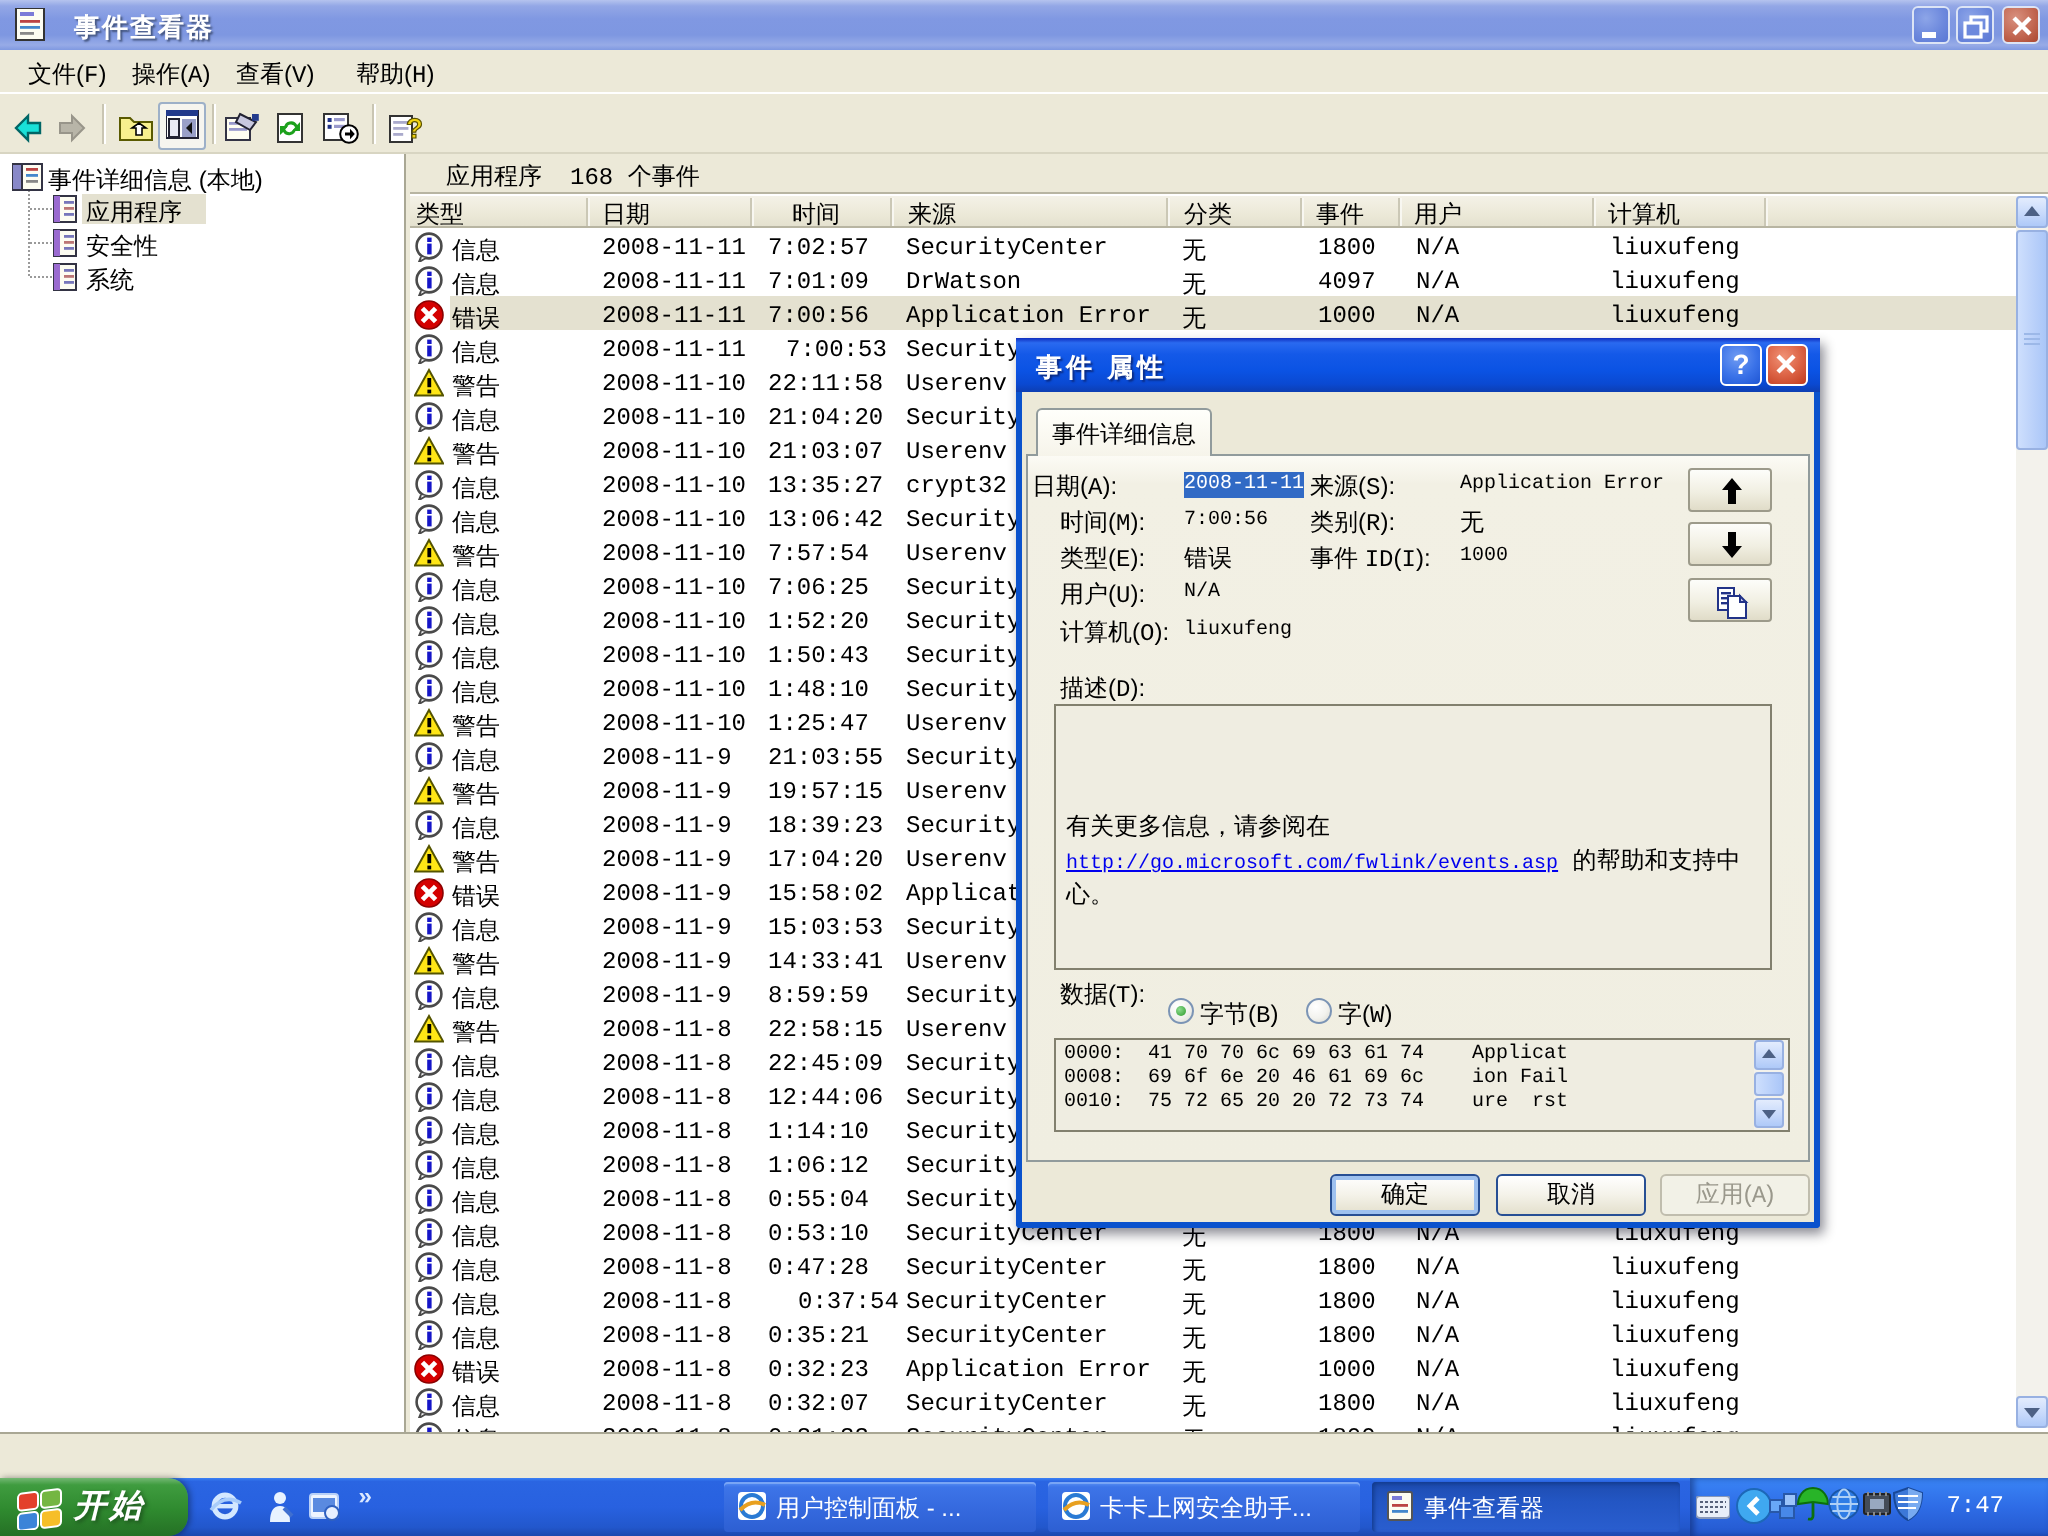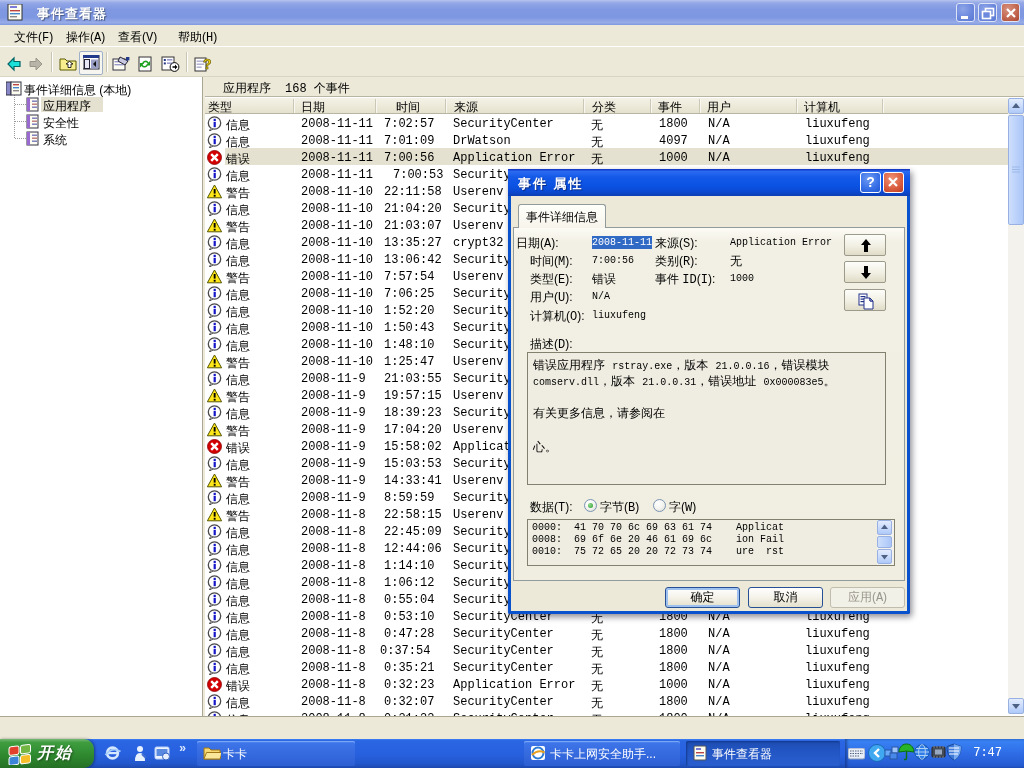--- a/index.html
+++ b/index.html
@@ -663,21 +663,21 @@
 <span class="c" style="left:503px">N/A</span>
 <span class="c" style="left:600px">liuxufeng</span>
 </div>
 <div class="lr" style="top:527px">
 <span class="sel"></span>
 <svg class="ric" style="left:2px" width="15" height="15">
         <use href="#ic-i"></use>
       </svg>
 <span class="c zh" style="left:21px">信息</span>
 <span class="c" style="left:96px">2008-11-8</span>
-<span class="c" style="left:175px">0:37:54</span>
+<span class="c" style="left:194px">0:37:54</span>
 <span class="c" style="left:248px">SecurityCenter</span>
 <span class="c zh" style="left:386px">无</span>
 <span class="c" style="left:454px">1800</span>
 <span class="c" style="left:503px">N/A</span>
 <span class="c" style="left:600px">liuxufeng</span>
 </div>
 <div class="lr" style="top:544px">
 <span class="sel"></span>
 <svg class="ric" style="left:2px" width="15" height="15">
         <use href="#ic-i"></use>
@@ -816,26 +816,25 @@
         <rect x="1" y="1" width="8" height="11" fill="#fff" stroke="#238"></rect>
         <rect x="2.5" y="3" width="5" height="1.2" fill="#238"></rect>
         <rect x="2.5" y="5.5" width="5" height="1.2" fill="#238"></rect>
         <rect x="2.5" y="8" width="5" height="1.2" fill="#238"></rect>
         <path d="M6 5 L12 5 L12 8 L15 8 L15 16 L6 16 Z" fill="#fff" stroke="#238"></path>
         <path d="M12 5 L15 8 L12 8 Z" fill="#cce" stroke="#238"></path>
       </svg>
     </div>
  <div class="fl zh" style="left:19px;top:167px">描述(<span class="lm">D</span>):</div>
  <div id="descbox">
-  <div style="top:4px">错误应用程序 <span class="lm">rstray.exe</span>，版本 <span class="lm">21.0.0.16</span>，错误模块</div>
-  <div style="top:20px"><span class="lm">comserv.dll</span>，版本 <span class="lm">21.0.0.31</span>，错误地址 <span class="lm">0x000083e5</span>。</div>
   <div style="top:52px">有关更多信息，请参阅在</div>
+  <div style="top:69px"><span class="lm" style="color:#0000ee;text-decoration:underline">http://go.microsoft.com/fwlink/events.asp</span> 的帮助和支持中</div>
   <div style="top:86px">心。</div>
  </div>
- <div class="fl zh" style="left:19px;top:330px">数据(<span class="lm">T</span>):</div>
+ <div class="fl zh" style="left:19px;top:320px">数据(<span class="lm">T</span>):</div>
  <div class="radio" style="left:73px;top:330px">
       <i></i>
     </div>
  <div class="fl zh" style="left:89px;top:330px">字节(<span class="lm">B</span>)</div>
  <div class="radio" style="left:142px;top:330px"></div>
  <div class="fl zh" style="left:158px;top:330px">字(<span class="lm">W</span>)</div>
  <div id="hexbox">
   <div class="hx" style="top:2px">0000:  41 70 70 6c 69 63 61 74    Applicat</div>
   <div class="hx" style="top:14px">0008:  69 6f 6e 20 46 61 69 6c    ion Fail</div>
   <div class="hx" style="top:26px">0010:  75 72 65 20 20 72 73 74    ure  rst</div>
@@ -875,26 +874,27 @@
       <circle cx="8" cy="4" r="3" fill="#e8f2ff"></circle>
       <path d="M3 16 Q3 8 8 8 Q13 8 13 16 Z" fill="#e8f2ff"></path>
       <path d="M10 9 L14 13" stroke="#3f6fd0" stroke-width="2"></path>
     </svg>
  <svg class="abs" style="left:154px;top:6px" width="17" height="17">
       <rect x="1" y="2" width="14" height="12" rx="1.5" fill="#eef4ff" stroke="#b8d0f8"></rect>
       <rect x="2.5" y="4" width="11" height="7" fill="#5a8ae0"></rect>
       <circle cx="12" cy="11.5" r="3.5" fill="#e8f0fe" stroke="#3061c0"></circle>
     </svg>
  <span class="abs" style="left:179px;top:3px;color:#dbe8ff;font-size:12px;font-weight:bold">»</span>
- <div class="tbtn" style="left:197px;width:158px">
-  <svg class="ti" width="18" height="15">
-        <path d="M1 3 L6 3 L8 5 L17 5 L17 14 L1 14 Z" fill="#f7d870" stroke="#a07818"></path>
-        <path d="M1 14 L3.5 7.5 L19 7.5 L17 14 Z" fill="#fbe79a" stroke="#a07818"></path>
-      </svg>
-  <span class="tx zh">卡卡</span>
+ <div class="tbtn" style="left:362px;width:156px">
+  <svg class="ti" width="16" height="16">
+        <rect x="1" y="1" width="14" height="14" rx="2" fill="#fff"></rect>
+        <circle cx="8" cy="8" r="5.5" fill="none" stroke="#2a7ad4" stroke-width="2"></circle>
+        <path d="M2 10 Q8 4 14.5 7.5" stroke="#e8a020" stroke-width="2" fill="none"></path>
+      </svg>
+  <span class="tx zh">用户控制面板 - ...</span>
  </div>
  <div class="tbtn" style="left:524px;width:156px">
   <svg class="ti" width="16" height="16">
         <rect x="1" y="1" width="14" height="14" rx="2" fill="#fff"></rect>
         <circle cx="8" cy="8" r="5.5" fill="none" stroke="#2a7ad4" stroke-width="2"></circle>
         <path d="M2 10 Q8 4 14.5 7.5" stroke="#e8a020" stroke-width="2" fill="none"></path>
       </svg>
   <span class="tx zh">卡卡上网安全助手...</span>
  </div>
  <div class="tbtn on" style="left:686px;width:154px">

